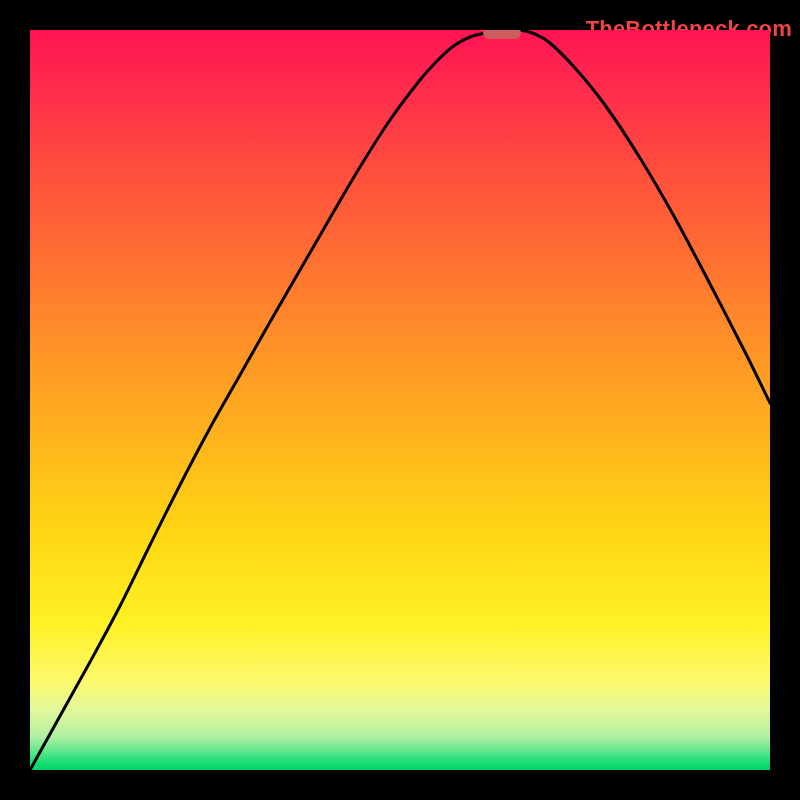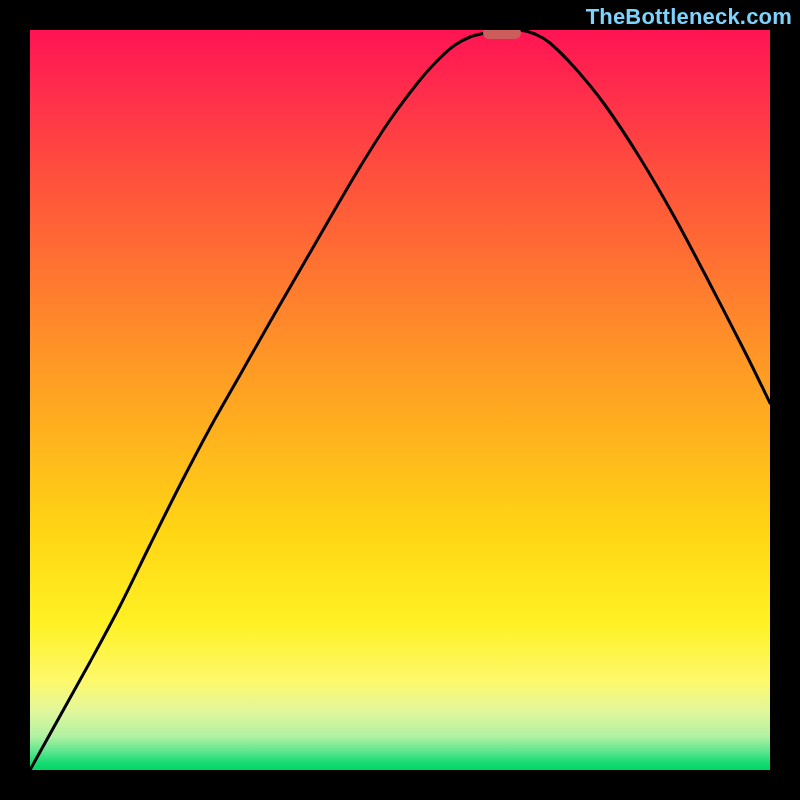--- a/index.html
+++ b/index.html
@@ -42,26 +42,26 @@
   }
   .plot svg {
     position: absolute;
     left: 0;
     top: 0;
     width: 740px;
     height: 740px;
   }
   .watermark {
     position: absolute;
-    top: 4px;
+    top: 16px;
     right: 8px;
     font-family: Arial, Helvetica, sans-serif;
     font-size: 22px;
     font-weight: 600;
-    color: #7dd3fc;
+    color: #ef4444;
     letter-spacing: 0.2px;
     user-select: none;
   }
 </style>
 </head>
 <body>
 
 <div class="outer">
   <div class="watermark">TheBottleneck.com</div>
 

